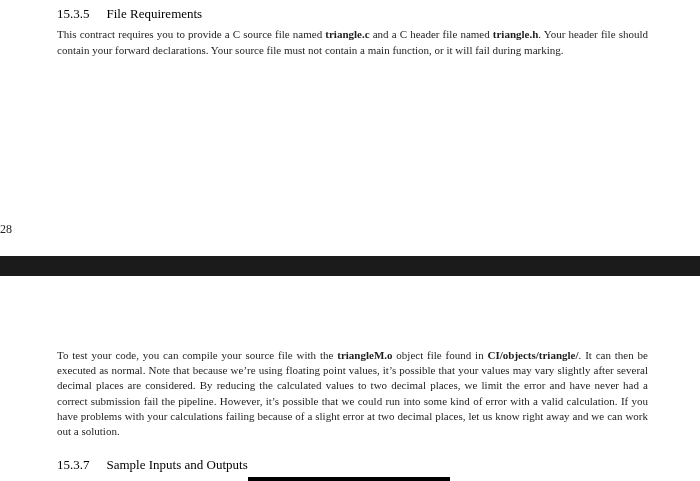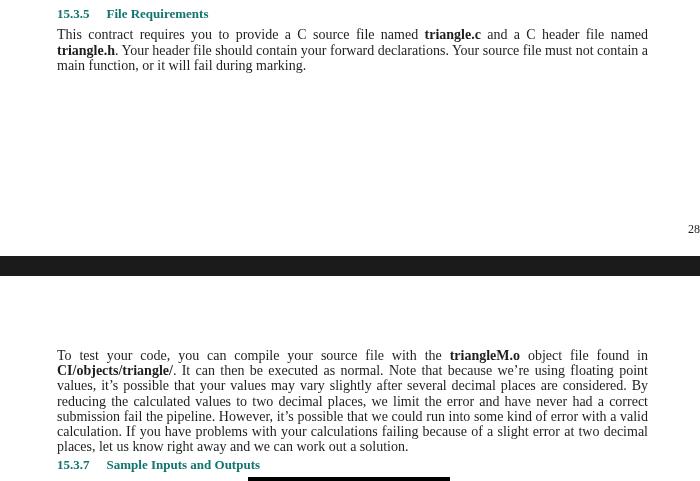--- a/index.html
+++ b/index.html
@@ -12,40 +12,40 @@
   .doc {
     position: relative;
     width: 700px;
     height: 481px;
     background: #ffffff;
   }
   .heading {
     position: absolute;
     left: 57px;
     font-size: 13px;
-    font-weight: bold;
-    color: #0f766e;
+    font-weight: normal;
+    color: #000000;
     white-space: nowrap;
   }
   .heading .num { margin-right: 17px; }
   .para {
     position: absolute;
     left: 57px;
     width: 591px;
-    font-size: 14px;
+    font-size: 11px;
     line-height: 15.5px;
     text-align: justify;
     color: #1e1e1e;
   }
   .para b { font-weight: bold; }
   .pageno {
     position: absolute;
     left: 0;
     width: 700px;
-    text-align: right;
+    text-align: left;
     font-size: 12px;
     color: #1e1e1e;
   }
   .separator {
     position: absolute;
     left: 0;
     top: 256px;
     width: 700px;
     height: 20px;
   }

